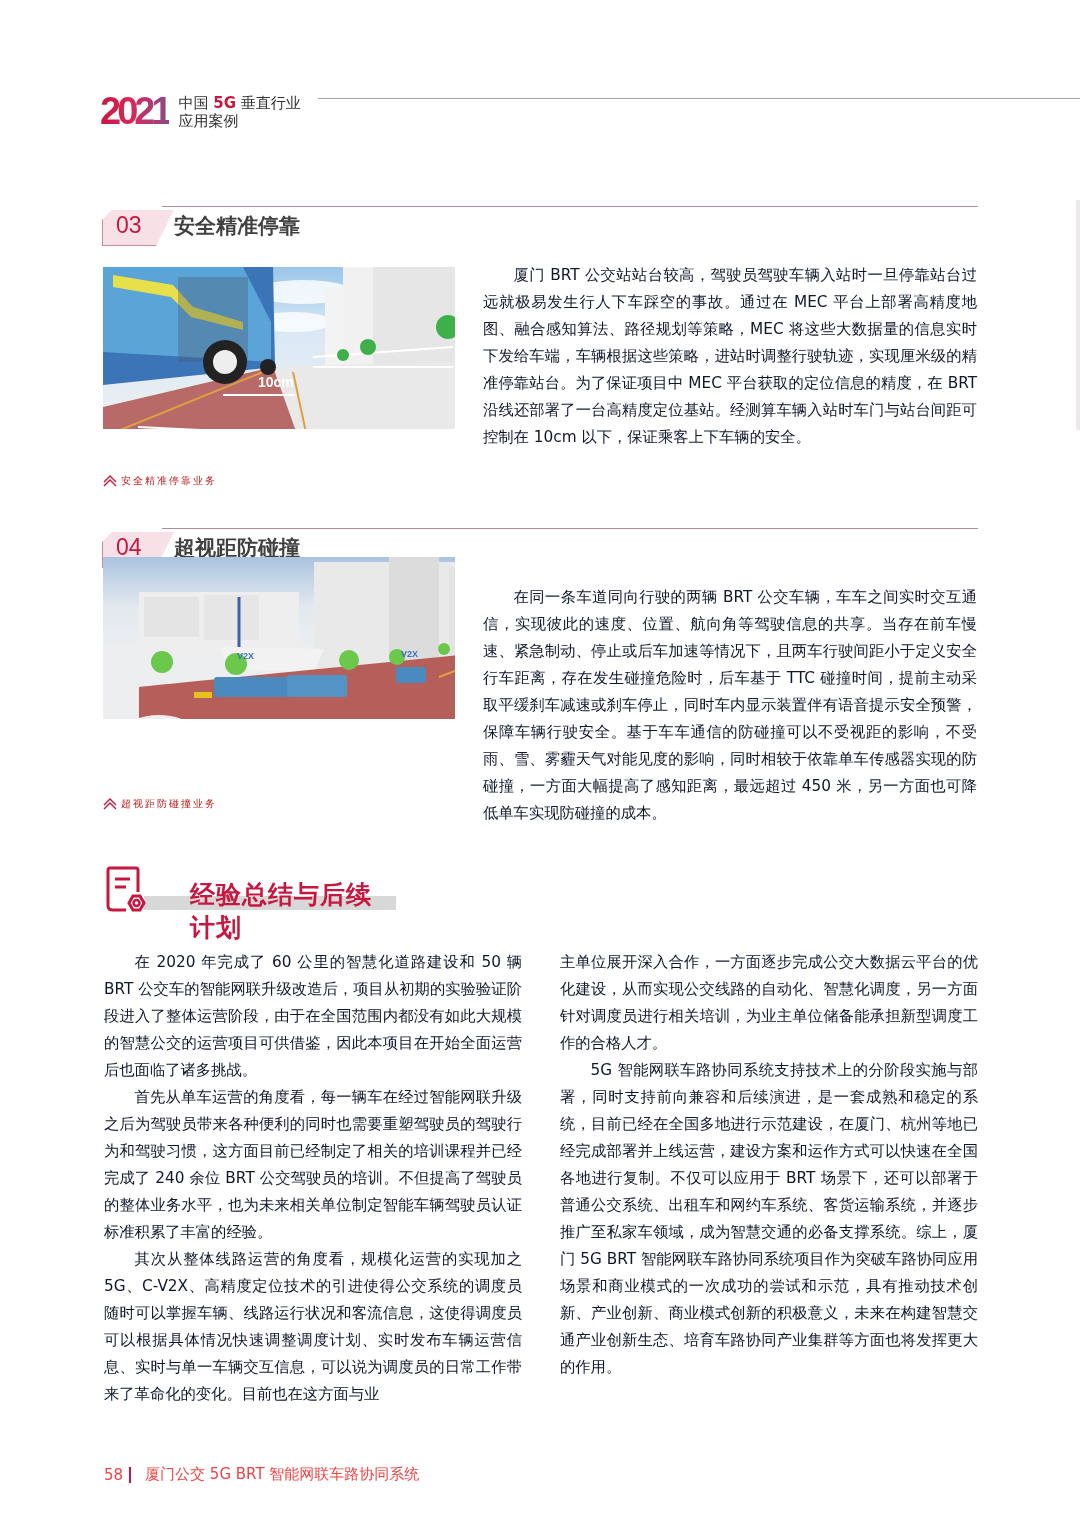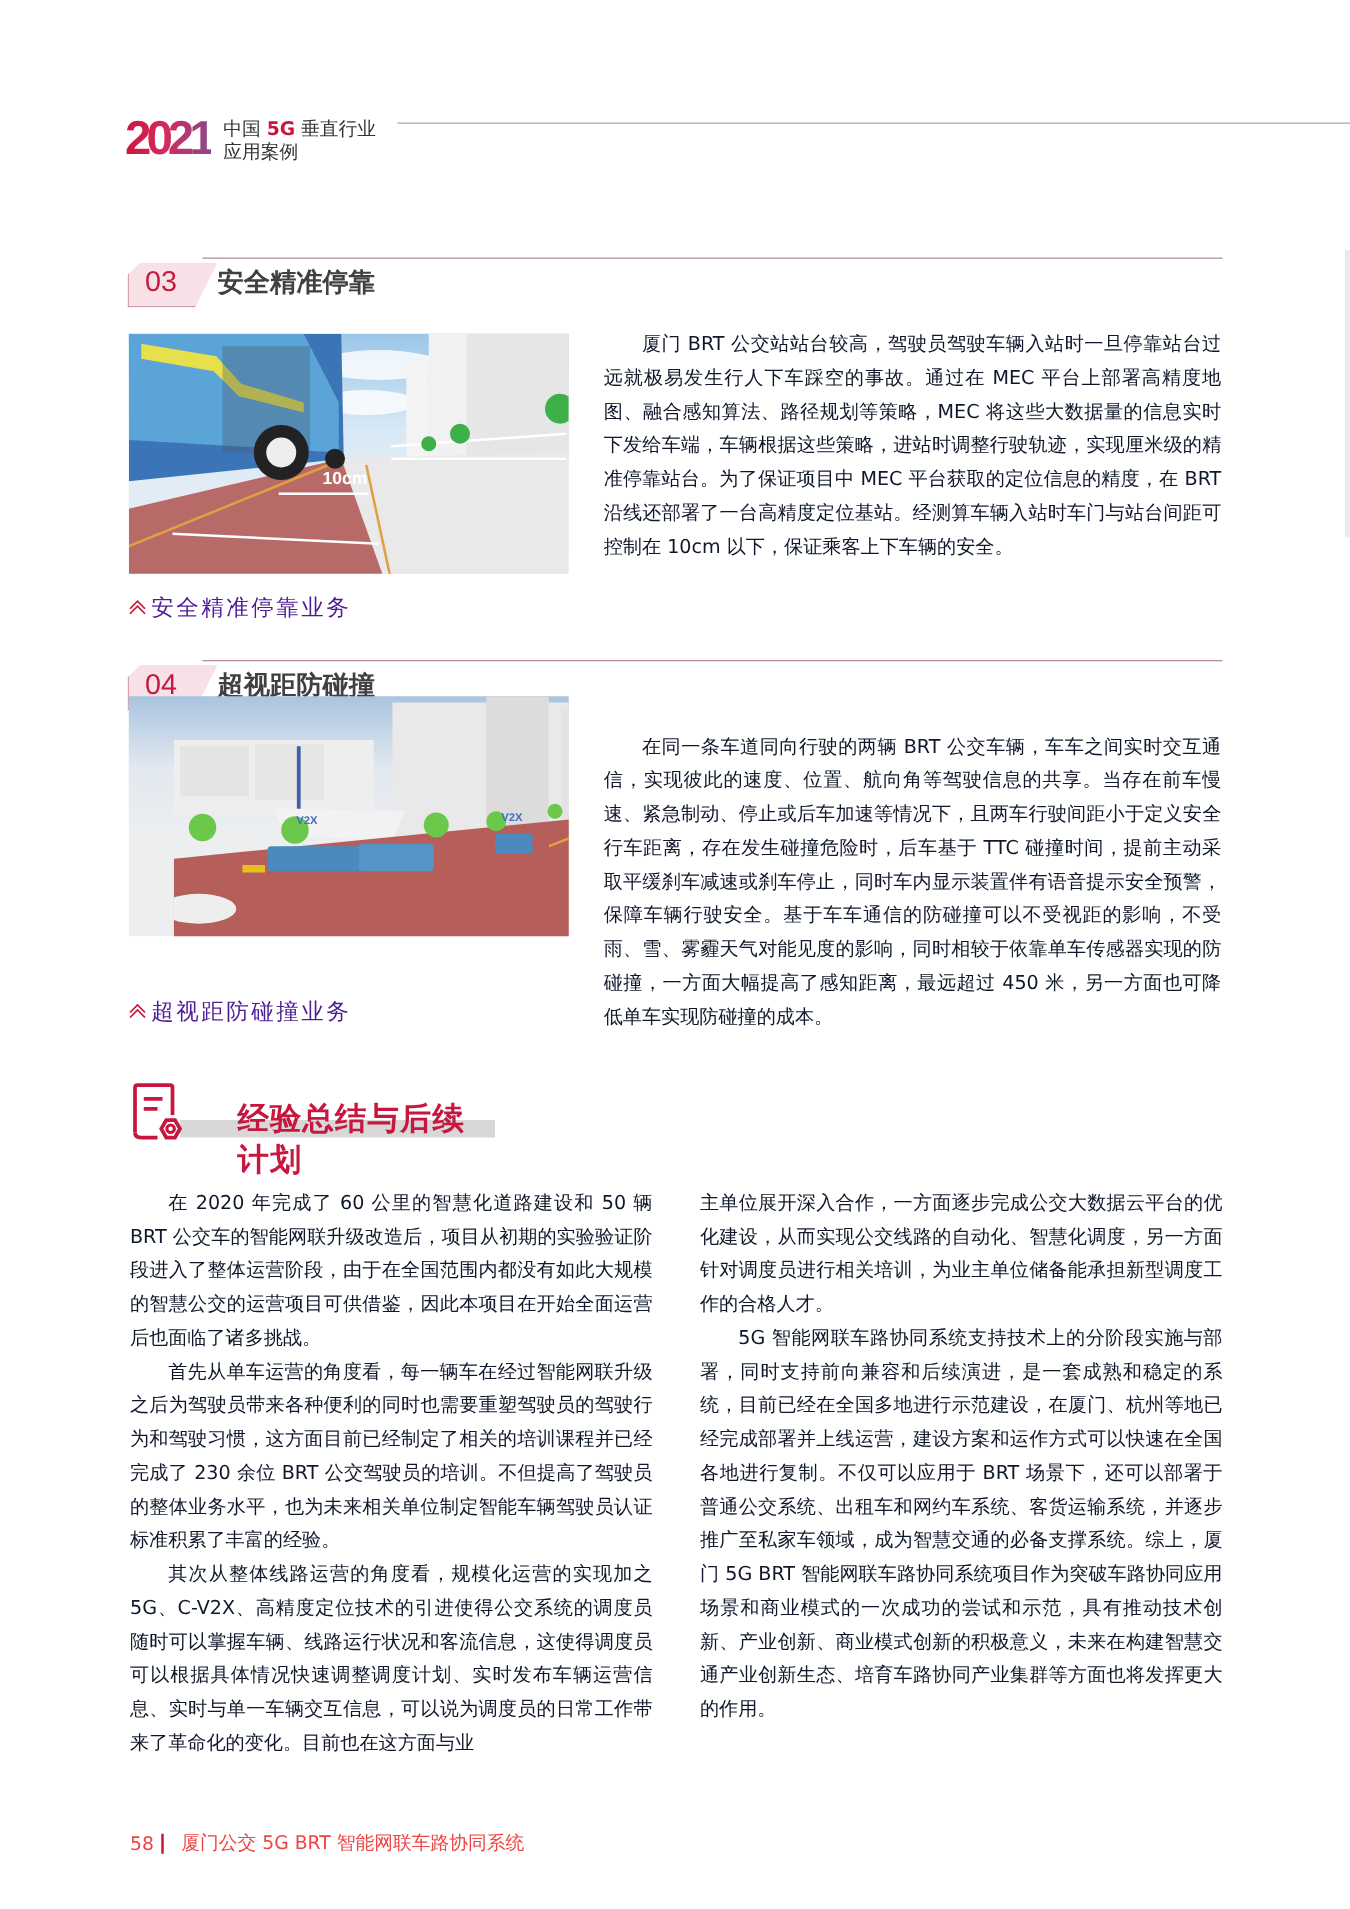--- a/index.html
+++ b/index.html
@@ -19,24 +19,24 @@
   
   .sec-hdr { position: absolute; left: 102px; height: 40px; width: 876px; }
   .sec-hdr .line { position: absolute; left: 60px; top: 0; right: 0; height: 1px; background: #b58b9a; }
   .sec-hdr .numbox { position: absolute; left: 0; top: 4px; width: 72px; height: 36px;
     background: #f7e1e6; border-left: 1px solid #c98a9a; border-bottom: 1px solid #c98a9a;
     clip-path: polygon(10px 0, 72px 0, 54px 100%, 0 100%, 0 10px); }
   .sec-hdr .num { position: absolute; left: 14px; top: 6px; font-size: 23px; color: #c8173f; font-family: "Liberation Sans", sans-serif; }
   .sec-hdr .title { position: absolute; left: 72px; top: 6px; font-size: 21px; font-weight: bold; color: #404040; }
 
   
-  .fig { position: absolute; left: 103px; width: 352px; height: 192px; overflow: hidden; }
+  .fig { position: absolute; left: 103px; width: 352px; height: 162px; overflow: hidden; }
   .fig1 { top: 267px; background: linear-gradient(180deg, #9cc6ea 0%, #d9e9f5 40%, #eef0f2 100%); }
   .fig2 { top: 557px; background: linear-gradient(180deg, #a9c4e0 0%, #e2e8ef 30%, #eceef0 55%); padding-left: 36px; }
-  .caption { position: absolute; left: 103px; display: flex; align-items: center; font-size: 18px; color: #4c1d95; font-family: "DejaVu Serif", serif; letter-spacing: 2px; }
+  .caption { position: absolute; left: 103px; display: flex; align-items: center; font-size: 10px; color: #b91c1c; font-family: "DejaVu Serif", serif; letter-spacing: 2px; }
   .caption .ic { width: 14px; height: 12px; margin-right: 4px; }
 
   
   .para { position: absolute; font-size: 15.3px; line-height: 27px; color: #0f172a; text-align: justify; }
   .para p { text-indent: 2em; }
   .para.noindent p:first-child { text-indent: 0; }
 
   
   .big-hdr { position: absolute; left: 104px; top: 864px; width: 292px; height: 52px; }
   .big-hdr .bar { position: absolute; left: 40px; top: 32px; width: 252px; height: 14px; background: #d8d8d8; }
@@ -162,21 +162,21 @@
     <line x1="11" y1="21" x2="22" y2="21" stroke="#c8173f" stroke-width="3"></line>
     <path d="M4 40 Q4 44 9 44 L22 44" stroke="#c8173f" stroke-width="3" fill="none"></path>
     <polygon points="29,30 36,30 40,37 36,44 29,44 25,37" stroke="#c8173f" stroke-width="3" fill="#ffffff"></polygon>
     <circle cx="32.5" cy="37" r="3" stroke="#c8173f" stroke-width="2.5" fill="none"></circle>
   </svg>
   <div class="ttl">经验总结与后续计划</div>
 </div>
 
 <div class="para" style="left:104px; top:949px; width:418px;">
   <p>在 2020 年完成了 60 公里的智慧化道路建设和 50 辆 BRT 公交车的智能网联升级改造后，项目从初期的实验验证阶段进入了整体运营阶段，由于在全国范围内都没有如此大规模的智慧公交的运营项目可供借鉴，因此本项目在开始全面运营后也面临了诸多挑战。</p>
-  <p>首先从单车运营的角度看，每一辆车在经过智能网联升级之后为驾驶员带来各种便利的同时也需要重塑驾驶员的驾驶行为和驾驶习惯，这方面目前已经制定了相关的培训课程并已经完成了 230 余位 BRT 公交驾驶员的培训。不但提高了驾驶员的整体业务水平，也为未来相关单位制定智能车辆驾驶员认证标准积累了丰富的经验。</p>
+  <p>首先从单车运营的角度看，每一辆车在经过智能网联升级之后为驾驶员带来各种便利的同时也需要重塑驾驶员的驾驶行为和驾驶习惯，这方面目前已经制定了相关的培训课程并已经完成了 240 余位 BRT 公交驾驶员的培训。不但提高了驾驶员的整体业务水平，也为未来相关单位制定智能车辆驾驶员认证标准积累了丰富的经验。</p>
   <p>其次从整体线路运营的角度看，规模化运营的实现加之 5G、C-V2X、高精度定位技术的引进使得公交系统的调度员随时可以掌握车辆、线路运行状况和客流信息，这使得调度员可以根据具体情况快速调整调度计划、实时发布车辆运营信息、实时与单一车辆交互信息，可以说为调度员的日常工作带来了革命化的变化。目前也在这方面与业</p>
 </div>
 
 <div class="para noindent" style="left:560px; top:949px; width:418px;">
   <p>主单位展开深入合作，一方面逐步完成公交大数据云平台的优化建设，从而实现公交线路的自动化、智慧化调度，另一方面针对调度员进行相关培训，为业主单位储备能承担新型调度工作的合格人才。</p>
   <p>5G 智能网联车路协同系统支持技术上的分阶段实施与部署，同时支持前向兼容和后续演进，是一套成熟和稳定的系统，目前已经在全国多地进行示范建设，在厦门、杭州等地已经完成部署并上线运营，建设方案和运作方式可以快速在全国各地进行复制。不仅可以应用于 BRT 场景下，还可以部署于普通公交系统、出租车和网约车系统、客货运输系统，并逐步推广至私家车领域，成为智慧交通的必备支撑系统。综上，厦门 5G BRT 智能网联车路协同系统项目作为突破车路协同应用场景和商业模式的一次成功的尝试和示范，具有推动技术创新、产业创新、商业模式创新的积极意义，未来在构建智慧交通产业创新生态、培育车路协同产业集群等方面也将发挥更大的作用。</p>
 </div>
 
 <div class="footer">
   <span class="pg">58</span>

